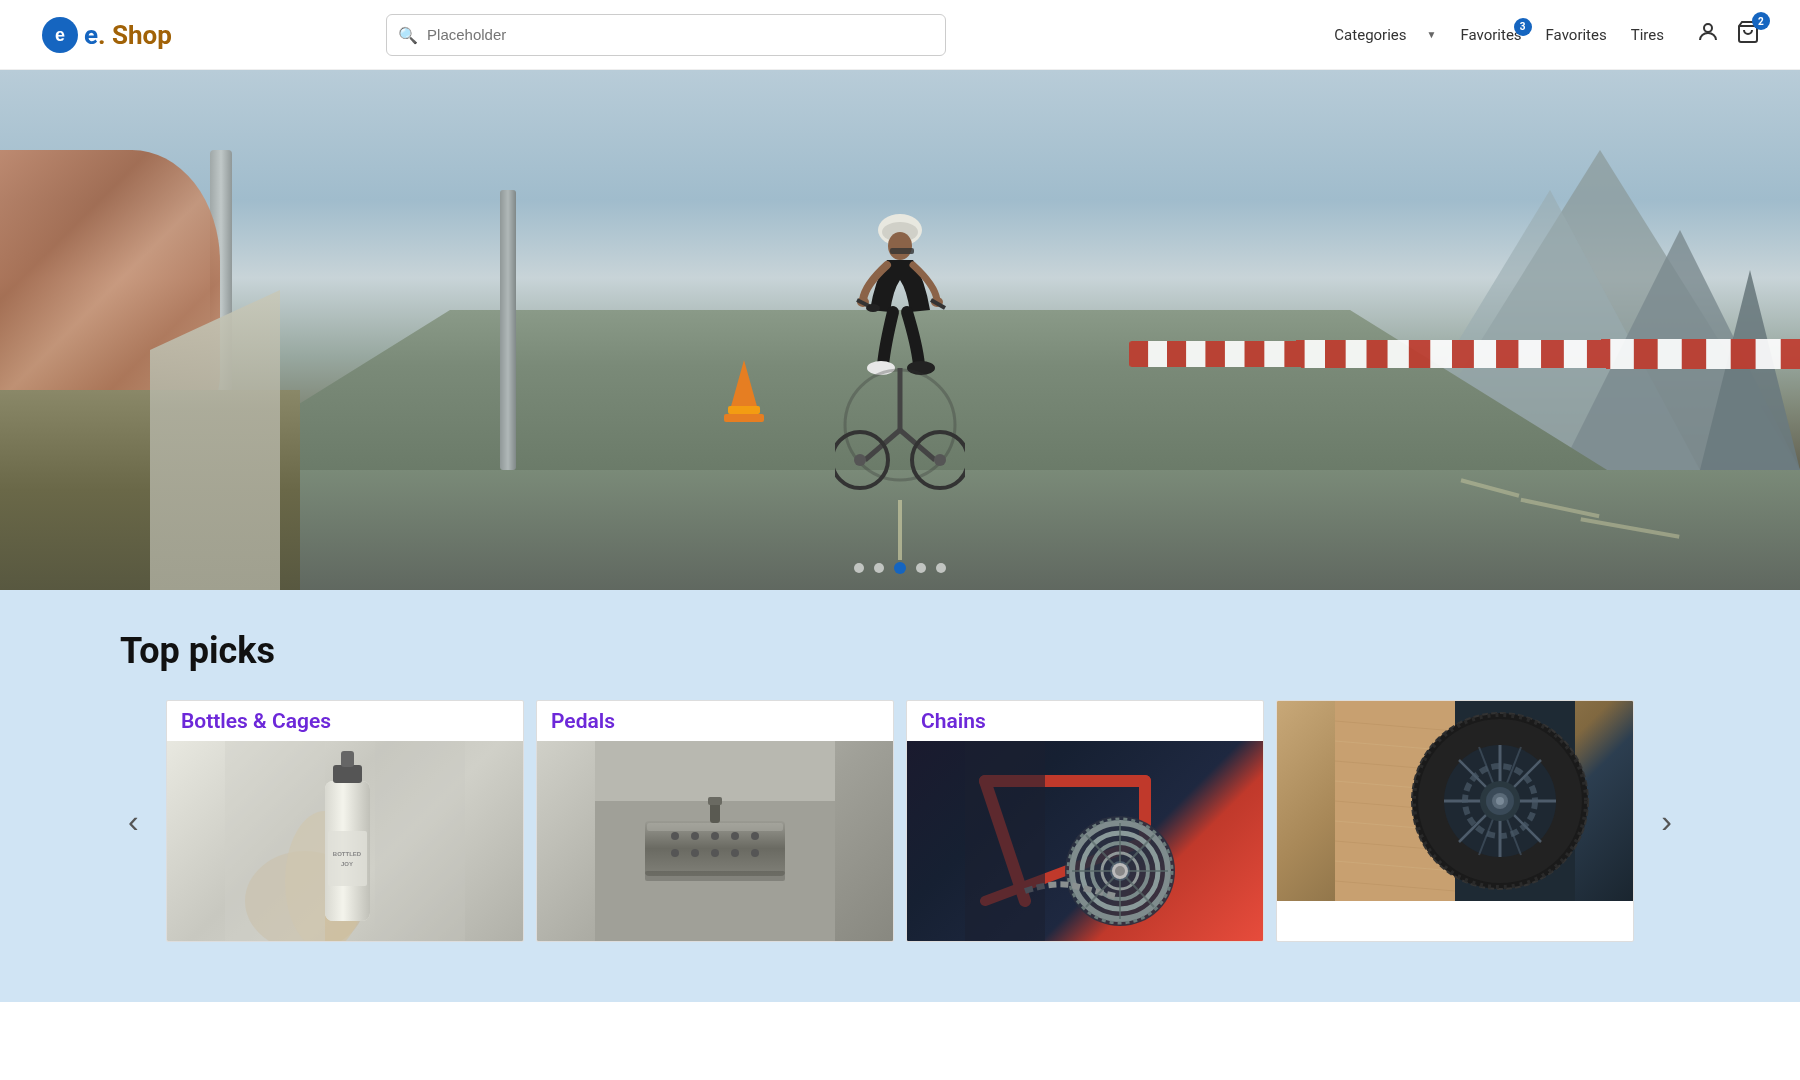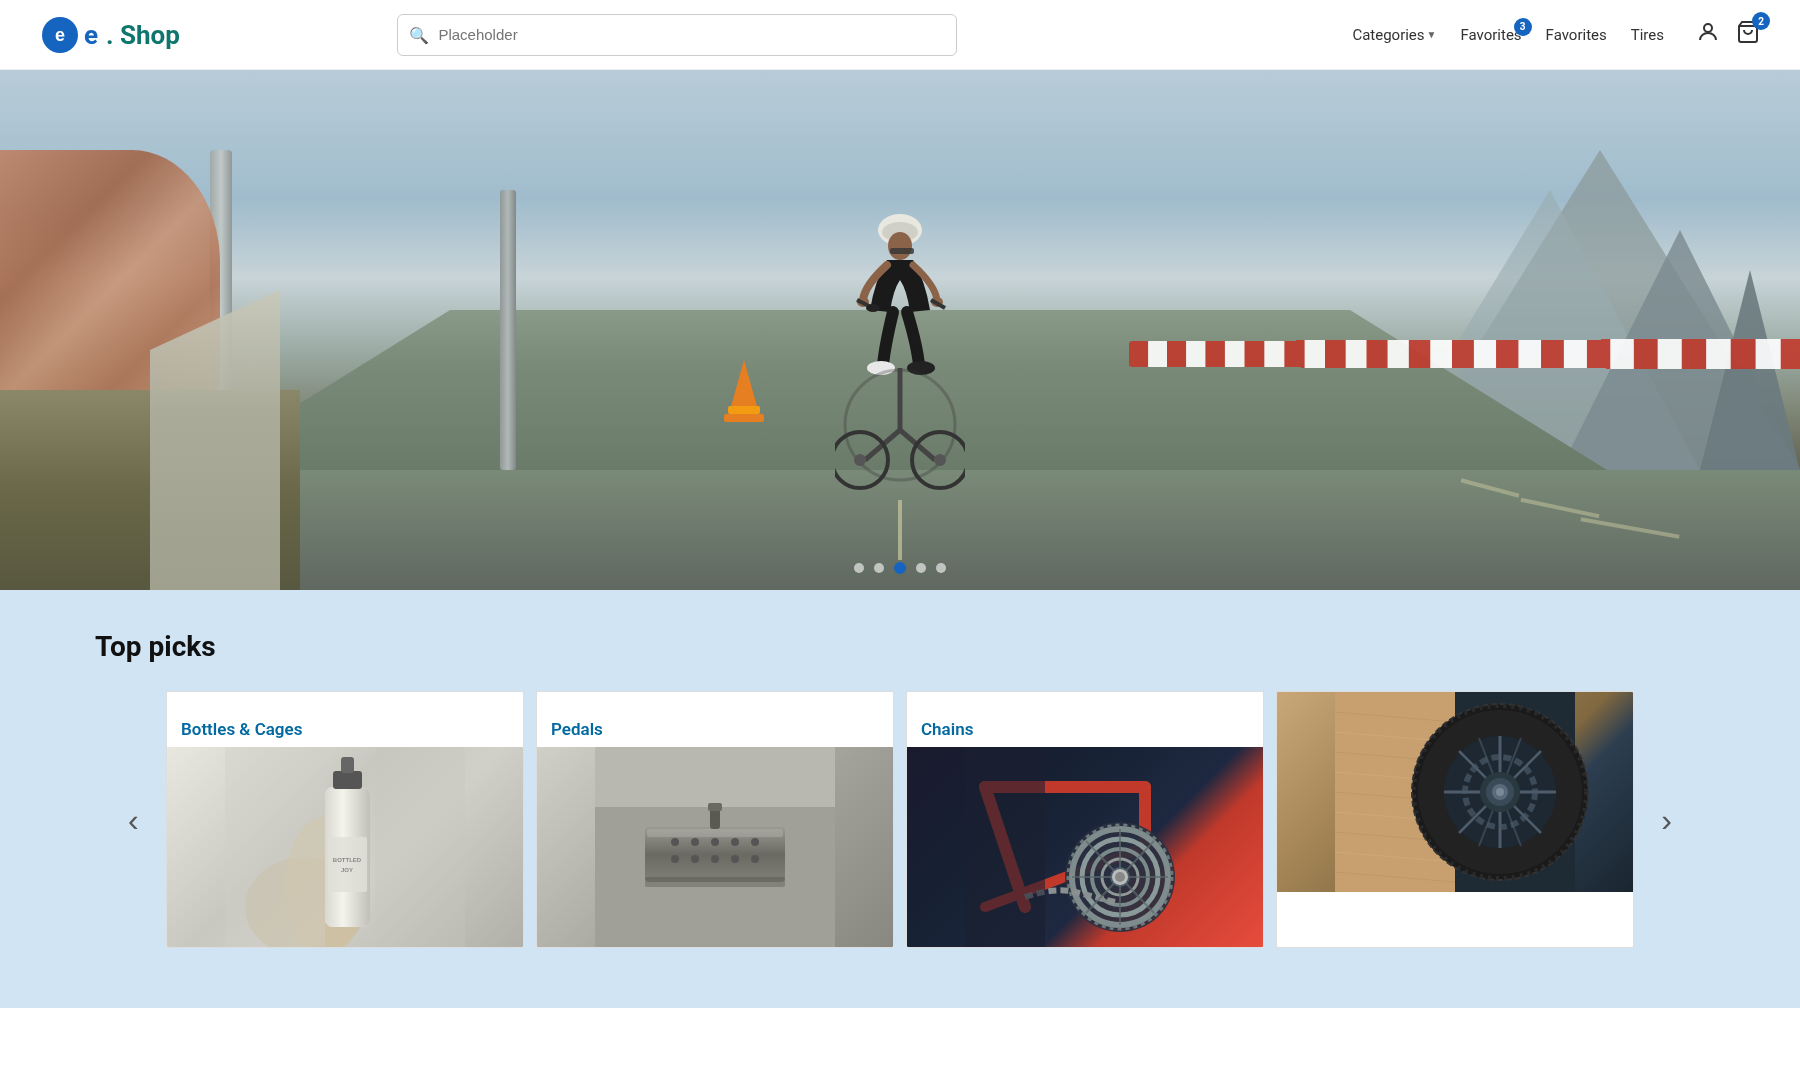--- a/index.html
+++ b/index.html
@@ -62,21 +62,21 @@
     .nav-links {
       display: flex;
       align-items: center;
       gap: 24px;
       margin-left: auto;
       padding-left: 40px;
     }
     .nav-item {
       display: flex;
       align-items: center;
-      gap: 2px;
+      gap: 20px;
       font-size: 15px;
       color: #333;
       cursor: pointer;
       text-decoration: none;
       position: relative;
     }
     .nav-item .chevron {
       font-size: 10px;
       color: #666;
     }
@@ -146,24 +146,24 @@
     }
 
     
     .bottom-section {
       background: #d0e4f4;
       padding: 40px 0 60px 0;
       min-height: 320px;
       position: relative;
     }
     .top-picks-title {
-      font-size: 28px;
+      font-size: 36px;
       font-weight: 700;
       color: #111;
-      margin-left: 95px;
+      margin-left: 120px;
       margin-bottom: 28px;
     }
     .cards-row {
       display: flex;
       align-items: stretch;
       gap: 0;
       padding: 0 160px;
       position: relative;
     }
     .prev-btn, .next-btn {
@@ -184,24 +184,24 @@
     .category-card {
       flex: 1;
       background: #fff;
       border: 1px solid #ddd;
       margin: 0 6px;
       overflow: hidden;
       border-radius: 2px;
       cursor: pointer;
     }
     .card-label {
-      padding: 27px 14px 8px;
-      font-size: 17px;
+      padding: 8px 14px 8px;
+      font-size: 21px;
       font-weight: 600;
-      color: #0369a1;
+      color: #6d28d9;
     }
     .card-image-area {
       width: 100%;
       height: 200px;
       overflow: hidden;
       position: relative;
     }
     
     .img-bottles {
       width: 100%;
@@ -252,21 +252,21 @@
 </head>
 <body>
 
 <header class="header">
   <div class="logo-container">
     <svg class="logo-icon" viewBox="0 0 40 40" fill="none">
       <circle cx="20" cy="20" r="18" fill="#1565c0"></circle>
       <text x="20" y="26" text-anchor="middle" font-size="18" font-weight="700" fill="white" font-family="Arial">e</text>
     </svg>
     <span class="logo-text">
-      <span style="color:#1565c0;">e</span><span style="color:#0f766e;margin-left:8px;">. Shop</span>
+      <span style="color:#1565c0;">e</span><span style="color:#a16207;">. Shop</span>
     </span>
   </div>
 
   <div class="search-container">
     <span class="search-icon-wrap">🔍</span>
     <input class="search-input" type="text" placeholder="Placeholder" style="">
   </div>
 
   <nav class="nav-links">
     <a class="nav-item">

